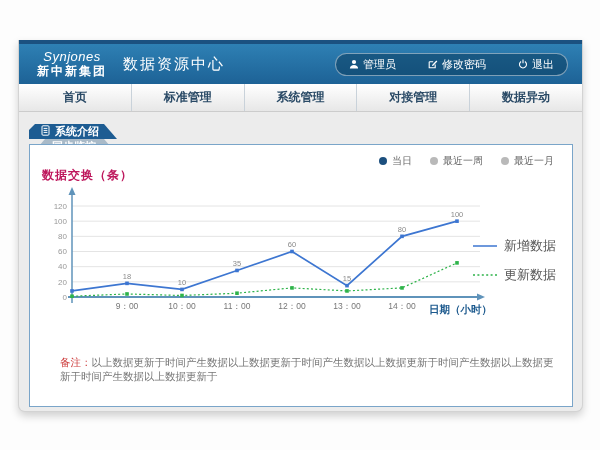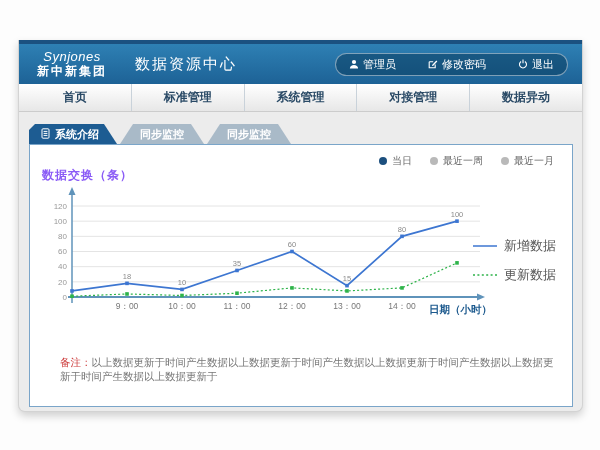--- a/index.html
+++ b/index.html
@@ -7,49 +7,49 @@
 
   .window { position:absolute; left:18px; top:40px; width:565px; height:372px;
             background:#ececec; border:1px solid #d3d3d3; border-top:none;
             border-radius:0 0 7px 7px; box-shadow:0 4px 9px rgba(0,0,0,.18); overflow:hidden; }
 
   .header-strip { height:4px; background:#1b5180; }
   .header { height:40px; background:linear-gradient(#2e80b4,#1d6296); display:flex; align-items:center; color:#fff; }
   .logo { margin-left:18px; text-align:center; line-height:1.1; }
   .logo-en { font-size:13px; font-weight:normal; font-style:italic; letter-spacing:.5px; }
   .logo-cn { font-size:12px; font-weight:bold; letter-spacing:2px; }
-  .app-title { margin-left:28px; font-size:15px; letter-spacing:2px;text-align:center; }
+  .app-title { margin-left:16px; font-size:15px; letter-spacing:2px;text-align:center; }
   .user-pill { margin-left:auto; margin-right:14px; display:flex; align-items:center; gap:32px;
                background:rgba(11,62,97,.55); border:1px solid rgba(255,255,255,.45);
                border-radius:12px; padding:3px 13px; font-size:11px; }
   .user-item { display:flex; align-items:center; gap:4px; cursor:pointer; white-space:nowrap; }
   .user-item svg { display:block; }
 
   .nav { height:28px; background:linear-gradient(#ffffff,#e7e7e7); border-bottom:1px solid #cccccc; display:flex; }
   .nav-item { flex:1; display:flex; align-items:center; justify-content:center;
               font-size:12px; font-weight:bold; color:#2a4a66; border-right:1px solid #c9d2da; cursor:pointer; }
   .nav-item:last-child { border-right:none; }
 
   .content { position:relative; height:299px; }
-  .tabbar { position:absolute; left:10px; top:12px; display:flex; height:20px; }
+  .tabbar { position:absolute; left:10px; top:12px; display:flex; height:20px;flex-direction:column; }
   .tab { display:flex; align-items:center; gap:5px; font-size:11px; font-weight:bold; color:#fff;
          padding:0 18px 0 12px; cursor:pointer; }
   .tab.active { background:#1d5c92; clip-path:polygon(0 100%, 0 6px, 6px 0, calc(100% - 13px) 0, 100% 100%); }
   .tab.inactive { background:#a9bac8; margin-left:3px;
          clip-path:polygon(0 100%, 13px 0, calc(100% - 13px) 0, 100% 100%); padding:0 20px; }
 
   .card { position:absolute; left:10px; top:32px; width:544px; height:263px;
           background:#fff; border:1px solid #7aa5c9; }
 
   .filters { position:absolute; top:9px; right:18px; display:flex; gap:18px; }
   .filter { display:flex; align-items:center; gap:5px; font-size:10px; color:#666; cursor:pointer; }
   .dot { width:8px; height:8px; border-radius:50%; background:#b9b9b9; }
   .filter.selected .dot { background:#1c4f7e; }
 
-  .y-title { position:absolute; left:12px; top:22px; font-size:12px; font-weight:bold; color:#8b5cf6; letter-spacing:1px; }
+  .y-title { position:absolute; left:12px; top:22px; font-size:12px; font-weight:bold; color:#be185d; letter-spacing:1px; }
 
   .chart-wrap { position:absolute; left:14px; top:40px; }
 
   .series-legend { position:absolute; right:16px; top:92px; display:flex; flex-direction:column; gap:11px; }
   .series-item { display:flex; align-items:center; gap:7px; font-size:13px; color:#555;text-align:center; }
 
   .note { position:absolute; left:30px; top:211px; font-size:10.5px; color:#777; width:500px; }
   .note .prefix { color:#cc3b3b; }
 </style>
 </head>

